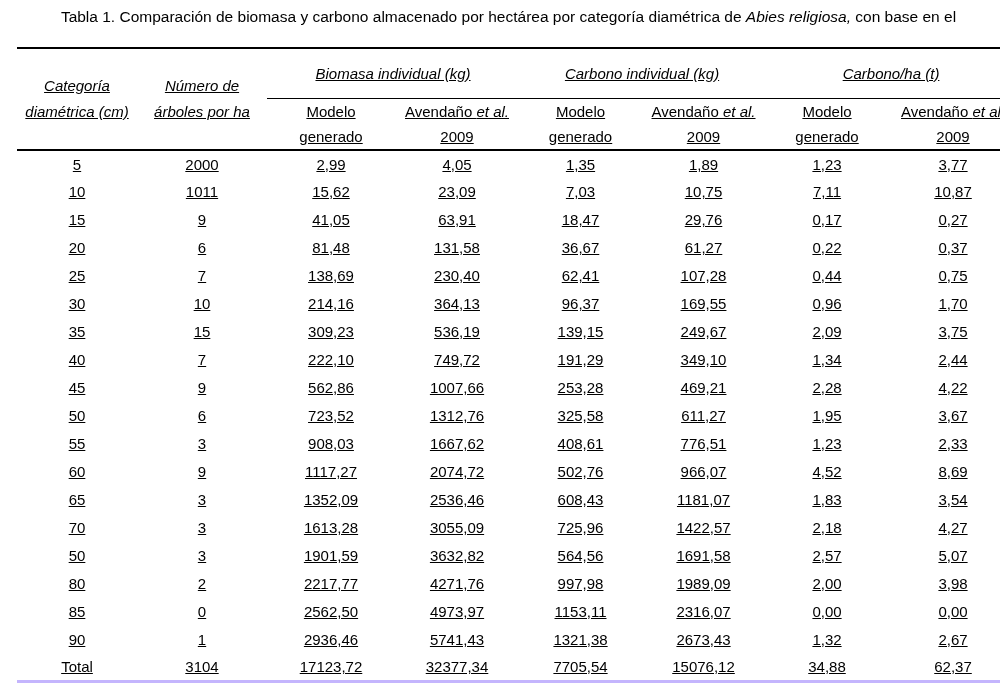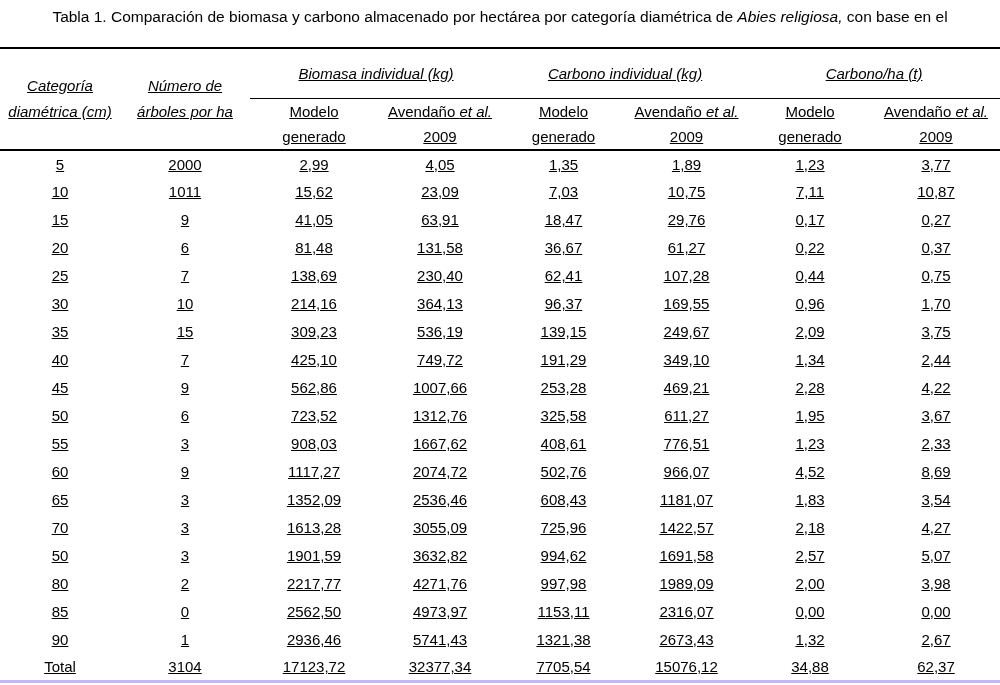--- a/index.html
+++ b/index.html
@@ -7,20 +7,21 @@
   body {
     font-family: "Liberation Sans", sans-serif;
     color: #000;
     -webkit-font-smoothing: antialiased;
   }
   .page {
     width: 1000px;
     height: 685px;
     background: #fff;
     overflow: hidden;
+    padding-left: 17px;
   }
   .caption {
     height: 47px;
     padding-top: 7px;
     text-align: center;
     font-size: 15.5px;
     line-height: 19px;
   }
   .caption i { font-style: italic; }
   table {
@@ -187,21 +188,21 @@
           <td>309,23</td>
           <td>536,19</td>
           <td>139,15</td>
           <td>249,67</td>
           <td>2,09</td>
           <td>3,75</td>
         </tr>
         <tr>
           <td>40</td>
           <td>7</td>
-          <td>425,10</td>
+          <td>222,10</td>
           <td>749,72</td>
           <td>191,29</td>
           <td>349,10</td>
           <td>1,34</td>
           <td>2,44</td>
         </tr>
         <tr>
           <td>45</td>
           <td>9</td>
           <td>562,86</td>
@@ -259,21 +260,21 @@
           <td>725,96</td>
           <td>1422,57</td>
           <td>2,18</td>
           <td>4,27</td>
         </tr>
         <tr>
           <td>50</td>
           <td>3</td>
           <td>1901,59</td>
           <td>3632,82</td>
-          <td>994,62</td>
+          <td>564,56</td>
           <td>1691,58</td>
           <td>2,57</td>
           <td>5,07</td>
         </tr>
         <tr>
           <td>80</td>
           <td>2</td>
           <td>2217,77</td>
           <td>4271,76</td>
           <td>997,98</td>

